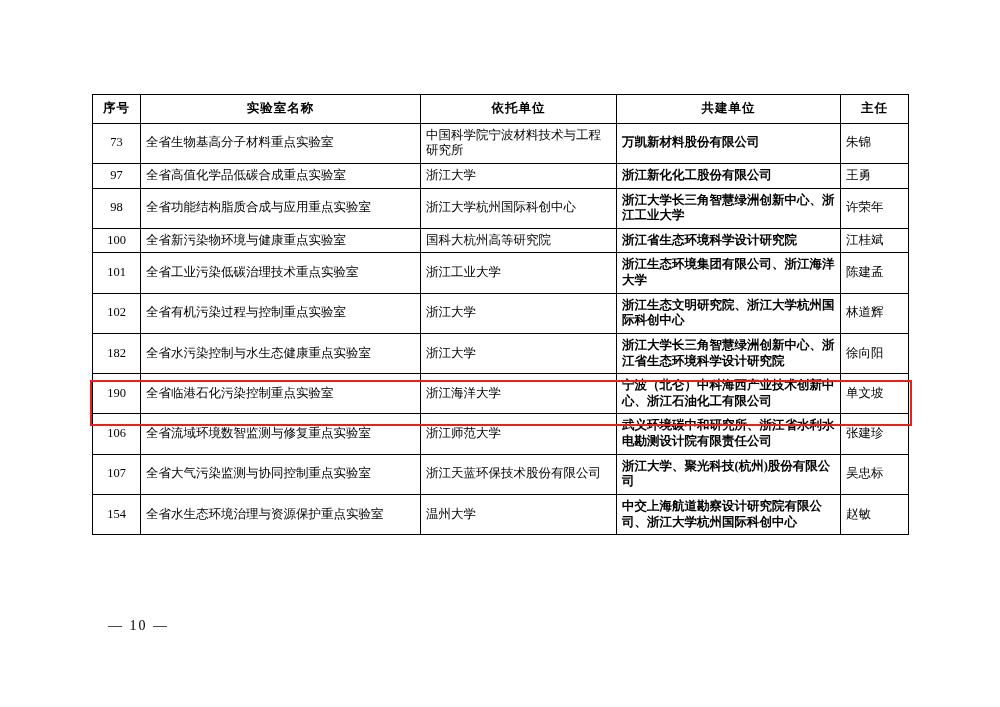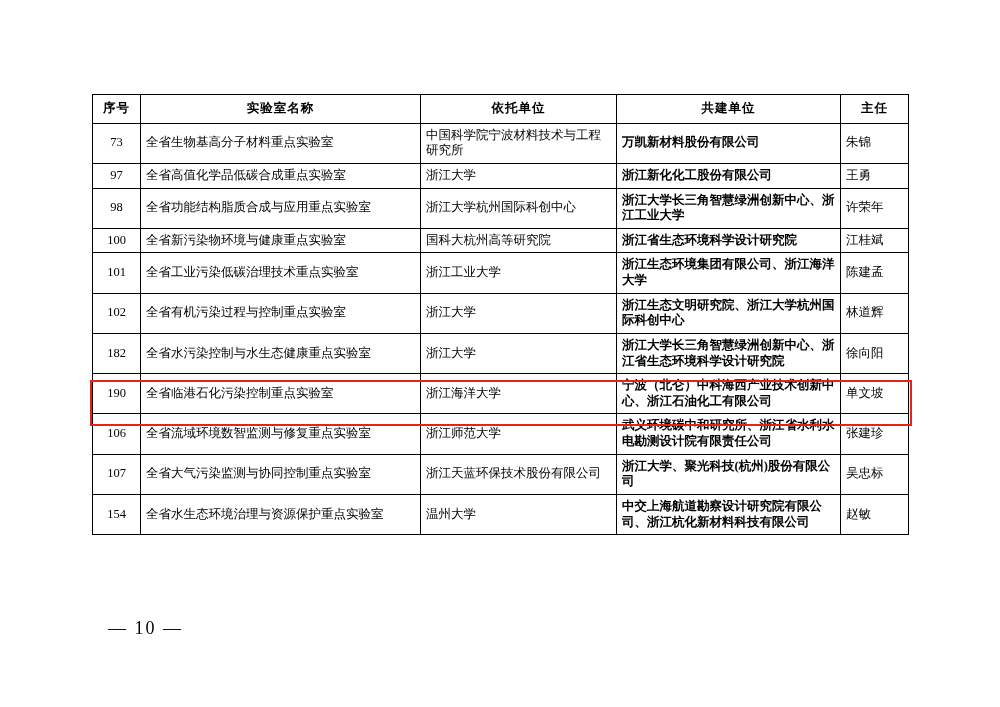--- a/index.html
+++ b/index.html
@@ -66,21 +66,21 @@
   .hl-box {
     position: absolute;
     border: 2.5px solid #e8211a;
     box-sizing: border-box;
     pointer-events: none;
   }
   .page-number {
     position: absolute;
     left: 108px;
     top: 614px;
-    font-size: 18px;
+    font-size: 14px;
     letter-spacing: 2px;
     font-family: "Liberation Serif", "DejaVu Serif", serif;
   }
 </style>
 </head>
 <body>
 
 <div class="page">
 
   <div class="table-wrap">
@@ -169,21 +169,21 @@
           <td class="no">107</td>
           <td class="name">全省大气污染监测与协同控制重点实验室</td>
           <td class="host">浙江天蓝环保技术股份有限公司</td>
           <td class="joint">浙江大学、聚光科技(杭州)股份有限公司</td>
           <td class="dir">吴忠标</td>
         </tr>
         <tr>
           <td class="no">154</td>
           <td class="name">全省水生态环境治理与资源保护重点实验室</td>
           <td class="host">温州大学</td>
-          <td class="joint">中交上海航道勘察设计研究院有限公司、浙江杭化新材料科技有限公司</td>
+          <td class="joint">中交上海航道勘察设计研究院有限公司、浙江大学杭州国际科创中心</td>
           <td class="dir">赵敏</td>
         </tr>
       </tbody>
     </table>
     <div class="hl-box" id="hl-box" style="left: -2.5px; top: 285.625px; width: 822px; height: 46.25px; border-color: rgb(232, 33, 26);"></div>
   </div>
 
   <div class="page-number">— 10 —</div>
 
 </div>

